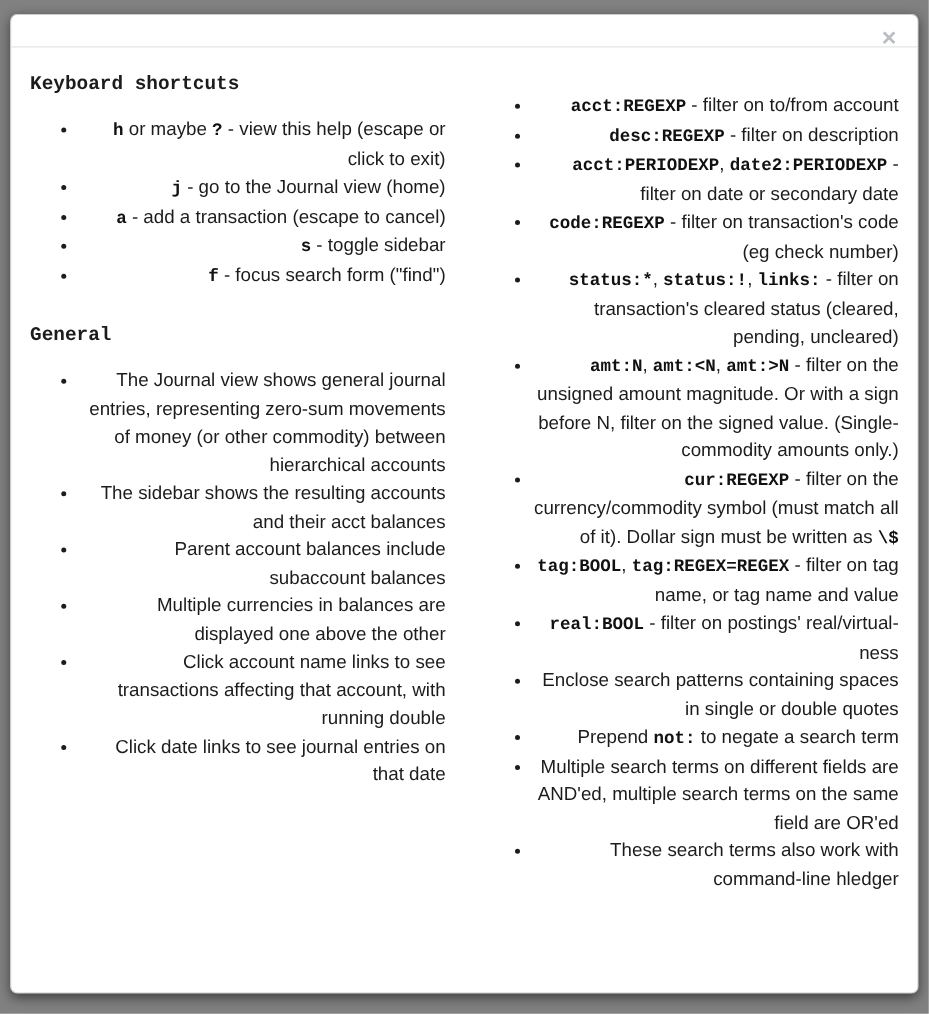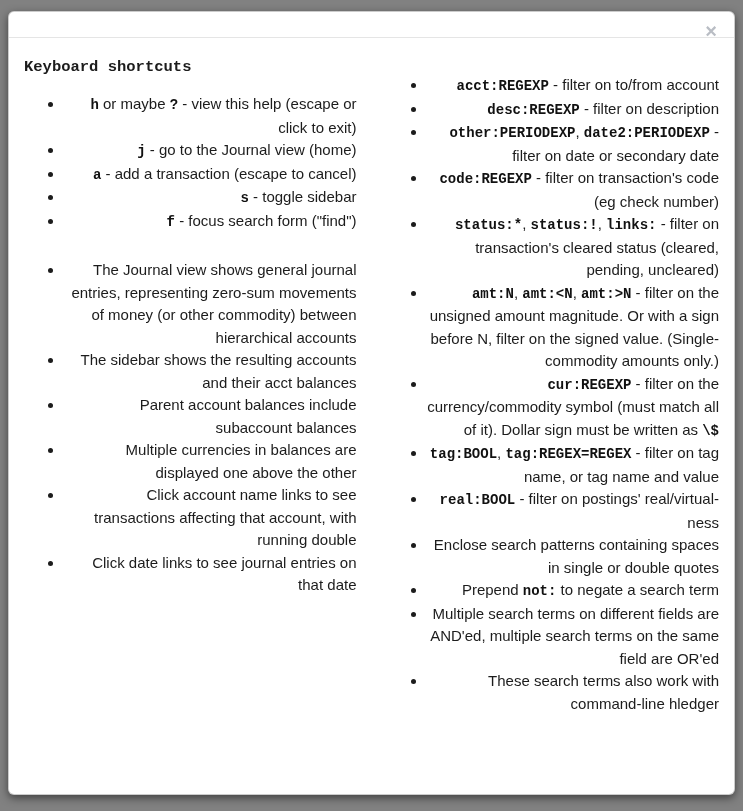--- a/index.html
+++ b/index.html
@@ -141,36 +141,37 @@
           <h4>Keyboard shortcuts</h4>
           <ul>
             <li><code>h</code> or maybe <code>?</code> - view this help (escape or click to exit)</li>
             <li><code>j</code> - go to the Journal view (home)</li>
             <li><code>a</code> - add a transaction (escape to cancel)</li>
             <li><code>s</code> - toggle sidebar</li>
             <li><code>f</code> - focus search form ("find")</li>
           </ul>
         </section>
         <section class="help-section">
+          <h4>General</h4>
           <ul>
             <li>The Journal view shows general journal entries, representing zero-sum movements of money (or other commodity) between hierarchical accounts</li>
             <li>The sidebar shows the resulting accounts and their acct balances</li>
             <li>Parent account balances include subaccount balances</li>
             <li>Multiple currencies in balances are displayed one above the other</li>
             <li>Click account name links to see transactions affecting that account, with running double</li>
             <li>Click date links to see journal entries on that date</li>
           </ul>
         </section>
       </div>
     <div class="col">
         <section class="help-section">
           <ul>
             <li><code>acct:REGEXP</code> - filter on to/from account</li>
             <li><code>desc:REGEXP</code> - filter on description</li>
-            <li><code>other:PERIODEXP</code>, <code>date2:PERIODEXP</code> - filter on date or secondary date</li>
+            <li><code>acct:PERIODEXP</code>, <code>date2:PERIODEXP</code> - filter on date or secondary date</li>
             <li><code>code:REGEXP</code> - filter on transaction's code (eg check number)</li>
             <li><code>status:*</code>, <code>status:!</code>, <code>links:</code> - filter on transaction's cleared status (cleared, pending, uncleared)</li>
             <li><code>amt:N</code>, <code>amt:&lt;N</code>, <code>amt:&gt;N</code> - filter on the unsigned amount magnitude. Or with a sign before N, filter on the signed value. (Single-commodity amounts only.)</li>
             <li><code>cur:REGEXP</code> - filter on the currency/commodity symbol (must match all of it). Dollar sign must be written as <code>\$</code></li>
             <li><code>tag:BOOL</code>, <code>tag:REGEX=REGEX</code> - filter on tag name, or tag name and value</li>
             <li><code>real:BOOL</code> - filter on postings' real/virtual-ness</li>
             <li>Enclose search patterns containing spaces in single or double quotes</li>
             <li>Prepend <code>not:</code> to negate a search term</li>
             <li>Multiple search terms on different fields are AND'ed, multiple search terms on the same field are OR'ed</li>
             <li>These search terms also work with command-line hledger</li>

